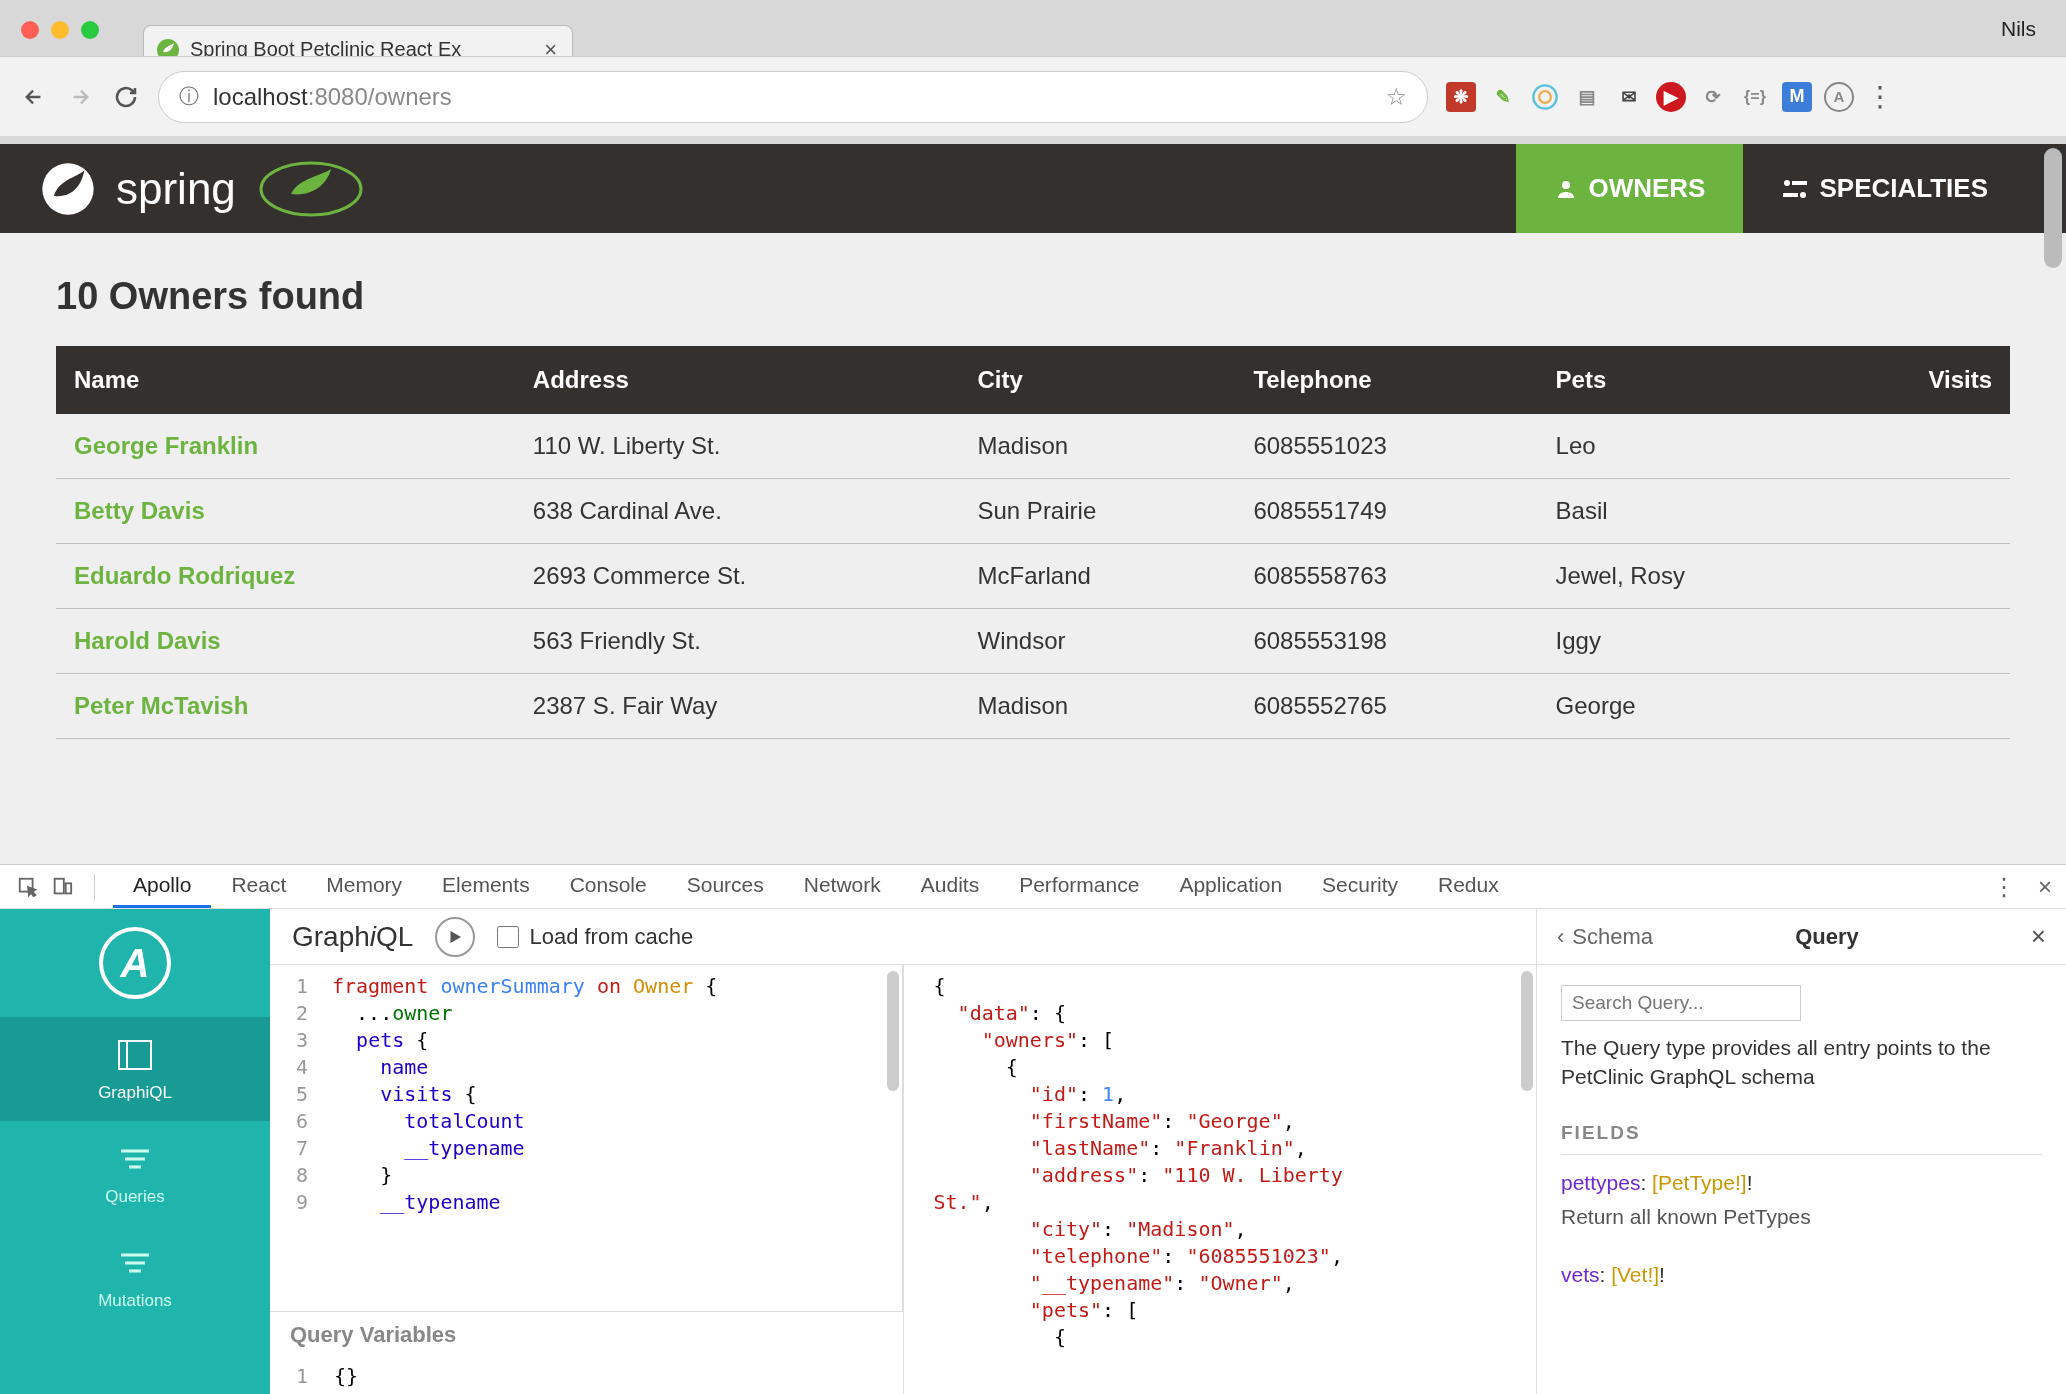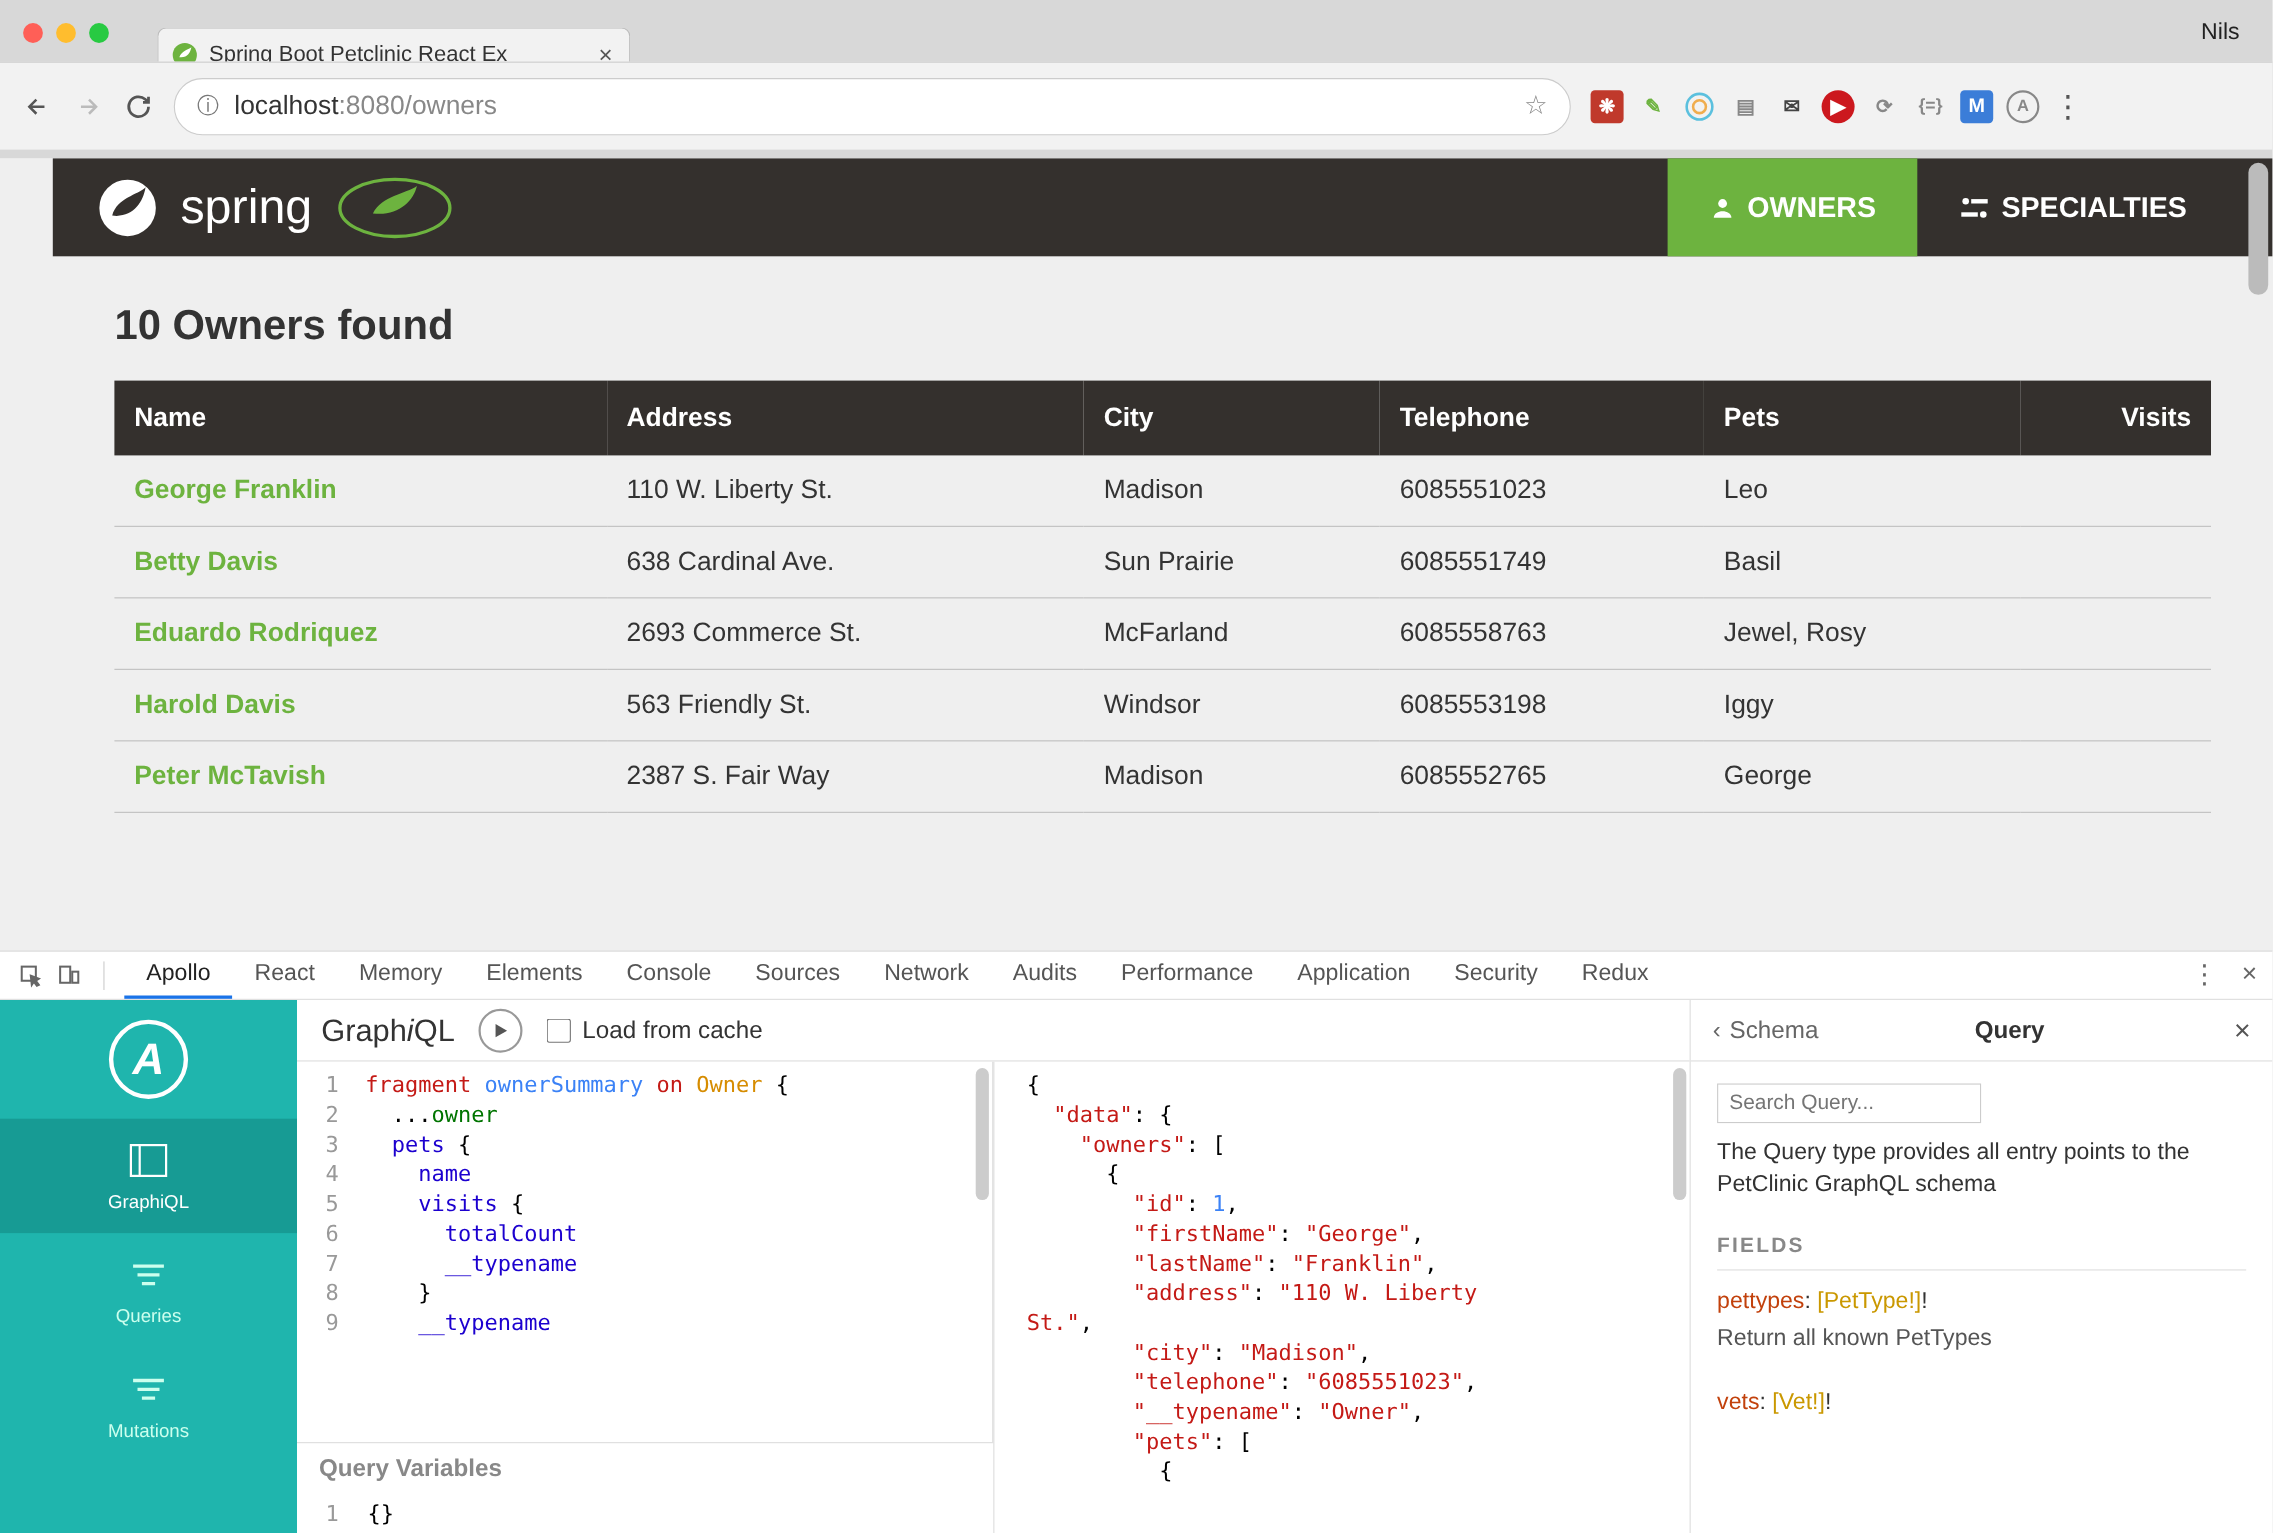--- a/index.html
+++ b/index.html
@@ -26,21 +26,21 @@
     .addr-info { color: #777; font-size: 20px; }
     .addr-text { font-size: 24px; color: #333; flex: 1; }
     .addr-text .host { color: #333; }
     .addr-text .path { color: #888; }
     .addr-star { color: #888; font-size: 24px; }
     .ext-icons { display: flex; gap: 12px; align-items: center; }
     .ext-icon { width: 30px; height: 30px; border-radius: 4px; display: flex; align-items: center; justify-content: center; font-size: 18px; font-weight: bold; }
     .menu-dots { font-size: 28px; color: #555; letter-spacing: -2px; }
     
     
-    .page { background: #efefef; height: 720px; position: relative; padding-left: 48px; }
+    .page { background: #efefef; height: 720px; position: relative; }
     .scrollbar-v { position: absolute; right: 0; top: 0; width: 18px; height: 120px; background: #bbb; border-radius: 9px; margin: 4px; }
     
     .navbar { background: #34302d; height: 89px; display: flex; align-items: center; padding: 0 40px; }
     .logo { display: flex; align-items: center; gap: 20px; }
     .logo-text { color: #fff; font-size: 44px; font-weight: 300; display: flex; align-items: center; gap: 10px; }
     .nav-menu { margin-left: auto; display: flex; height: 100%; }
     .nav-item { display: flex; align-items: center; gap: 10px; padding: 0 38px; color: #fff; font-size: 26px; font-weight: 700; height: 100%; }
     .nav-item.active { background: #6db33f; }
     
     .content { padding: 42px 56px; }
@@ -99,21 +99,21 @@
     
     .doc-panel { width: 530px; border-left: 1px solid #ddd; display: flex; flex-direction: column; }
     .doc-header { height: 56px; display: flex; align-items: center; padding: 0 20px; border-bottom: 1px solid #ddd; font-size: 22px; }
     .doc-back { color: #666; display: flex; align-items: center; gap: 8px; }
     .doc-title { margin-left: auto; margin-right: auto; font-weight: 700; color: #333; padding-right: 30px; }
     .doc-close { font-size: 26px; color: #555; }
     .doc-body { padding: 20px 24px; font-size: 21px; color: #333; }
     .doc-search { width: 240px; border: 1px solid #ccc; padding: 6px 10px; font-size: 19px; color: #999; margin-bottom: 12px; }
     .doc-desc { margin-bottom: 30px; line-height: 1.4; }
     .doc-fields-h { font-size: 19px; letter-spacing: 2px; color: #888; font-weight: 700; border-bottom: 1px solid #ddd; padding-bottom: 10px; margin-bottom: 16px; }
-    .field-name { color: #c2410c; }
+    .field-name { color: #6d28d9; }
     .field-type { color: #ca9800; }
     .field-row { margin-bottom: 10px; }
   </style>
 </head>
 <body>
 
 <div class="browser-chrome">
   <div class="window-controls">
     <div class="win-dot win-close"></div>
     <div class="win-dot win-min"></div>

